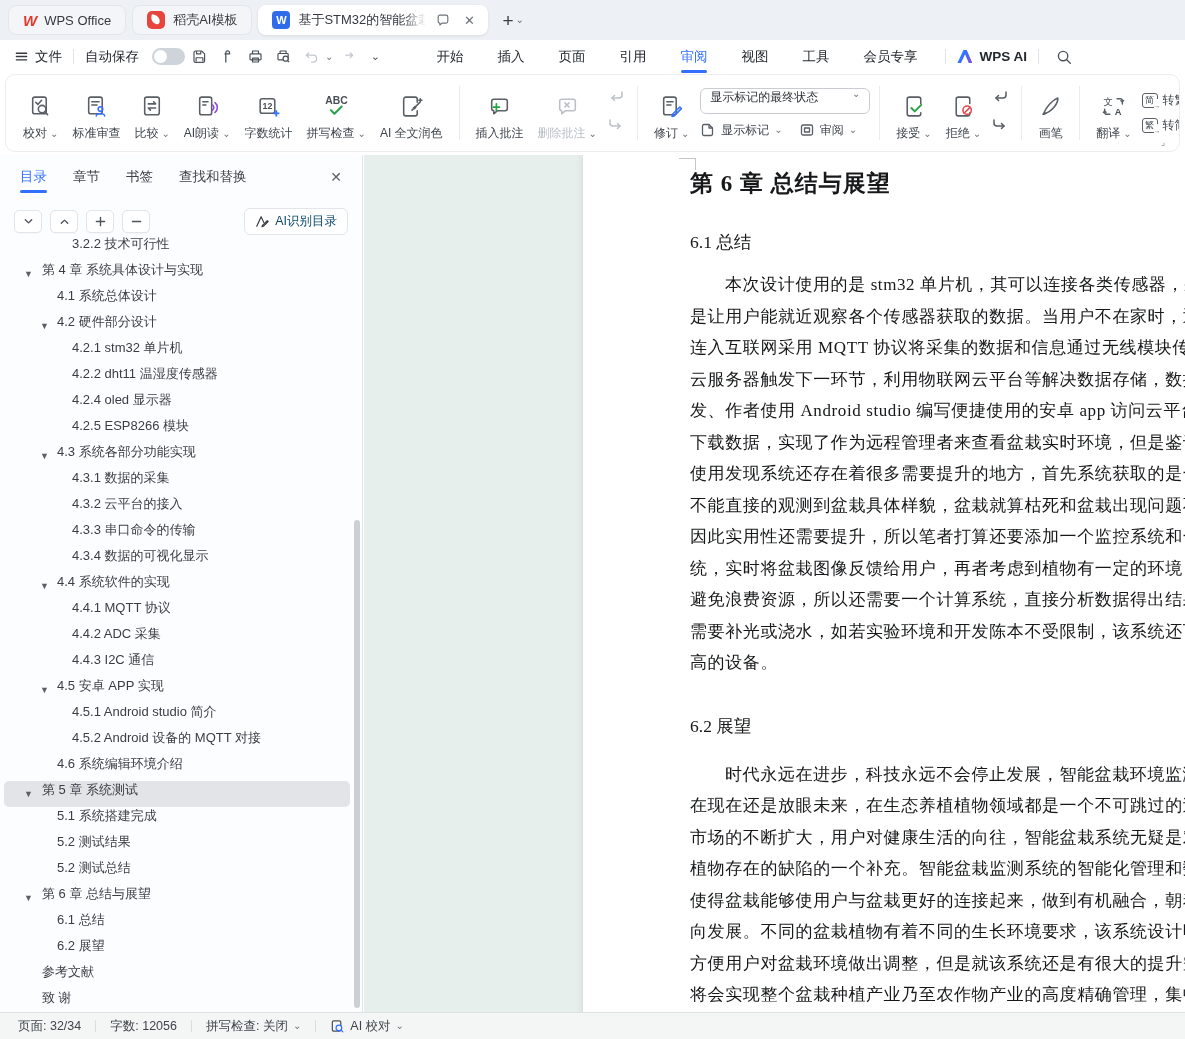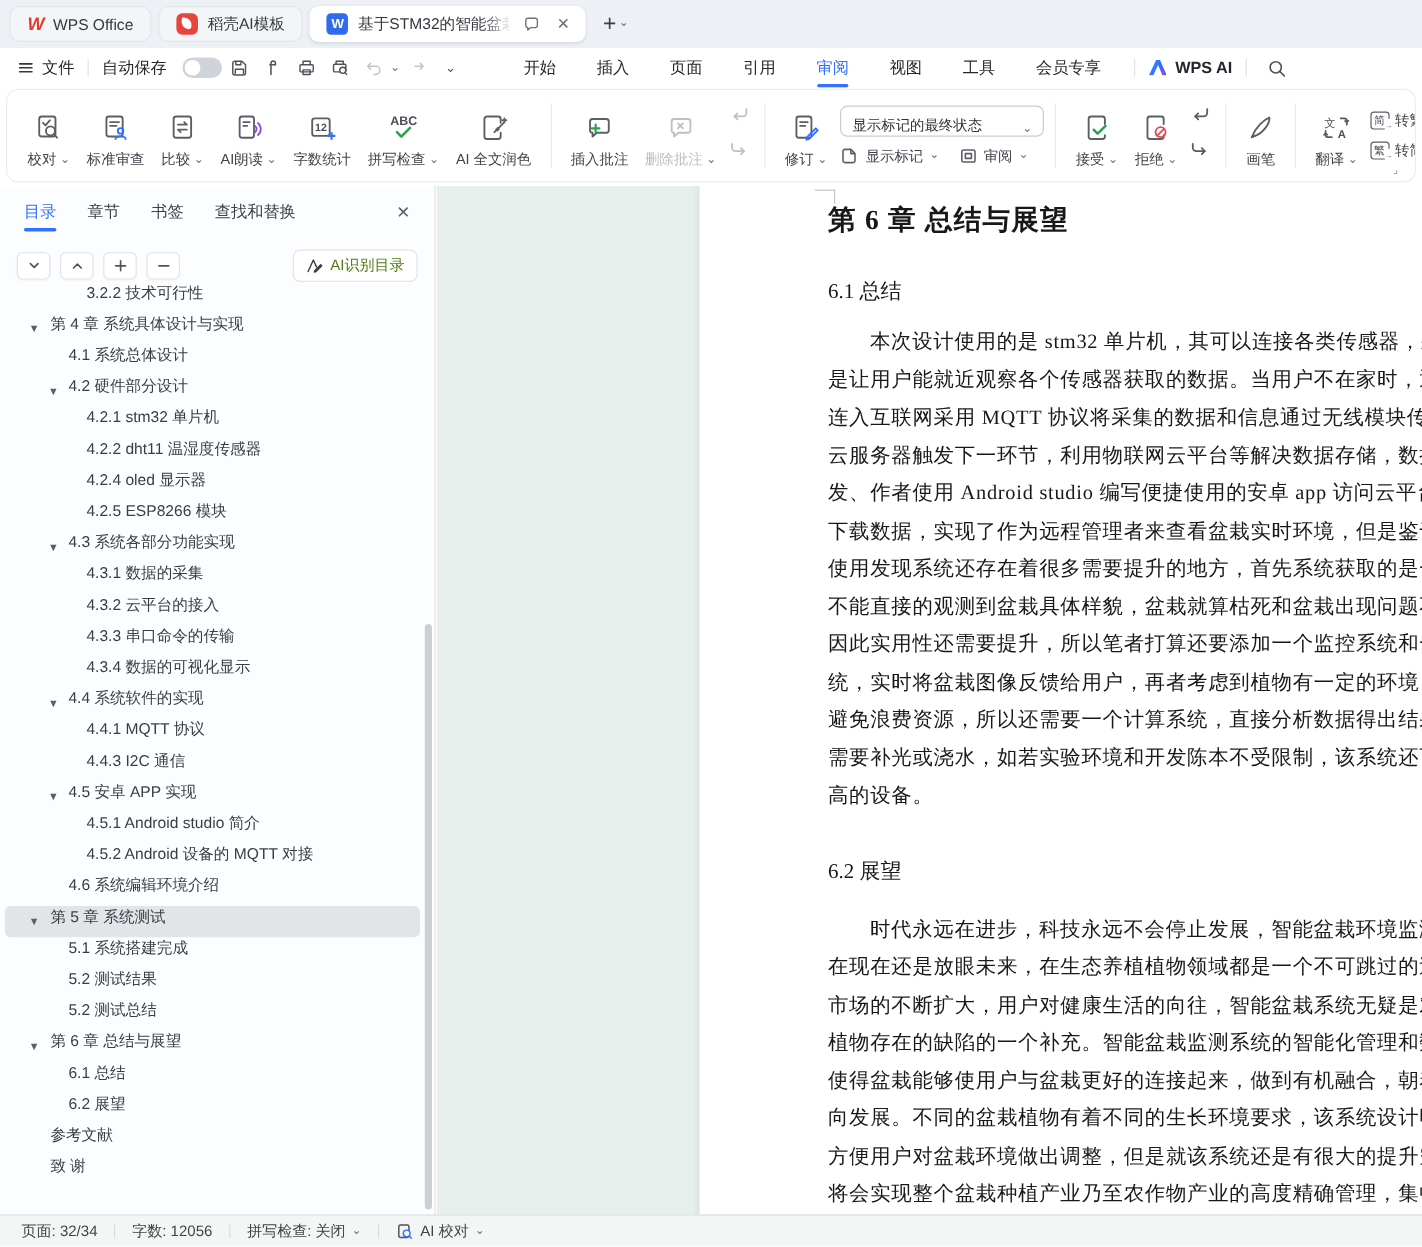--- a/index.html
+++ b/index.html
@@ -46,21 +46,21 @@
   .ribbon { position:absolute; inset:1px 5px 3px 5px; border:1px solid #ecedf0; border-radius:10px;
             display:flex; align-items:center; padding:0 10px; overflow:hidden; background:#fff; }
   .rdiv { width:1px; height:54px; background:#e9ebee; margin:0 9px; flex:0 0 auto; }
   .rbtn { display:flex; flex-direction:column; align-items:center; justify-content:flex-end; gap:6px;
           padding:0 7px; font-size:12px; color:#3f444b; height:58px; white-space:nowrap; flex:0 0 auto; }
   .rbtn .ic { height:28px; display:flex; align-items:flex-end; }
   .rbtn .lbl { display:flex; align-items:center; gap:3px; }
   .rbtn.disabled { color:#b9bec5; }
   .stack { display:flex; flex-direction:column; gap:8px; justify-content:center; height:58px; padding:0 3px; flex:0 0 auto; }
   .rev-col { display:flex; flex-direction:column; gap:8px; justify-content:center; height:62px; margin-left:4px; flex:0 0 auto; }
-  .rsel { width:170px; height:26px; border:1px solid #c9cdd2; border-radius:6px; display:flex; align-items:flex-end;
+  .rsel { width:170px; height:26px; border:1px solid #c9cdd2; border-radius:6px; display:flex; align-items:flex-start;
           padding:0 9px; font-size:12px; color:#2f3338; }
   .rsel .chev { margin-left:auto; }
   .small-row { display:flex; gap:16px; font-size:12px; color:#3f444b; align-items:center; }
   .sbtn { display:flex; align-items:center; gap:5px; }
   .zh-row { display:flex; align-items:center; gap:5px; font-size:12px; color:#3f444b; }
   .zh-ic { width:16px; height:15px; border:1.2px solid #5a5f66; border-radius:3px; font-size:9px; line-height:13px;
            text-align:center; color:#3f444b; position:relative; }
   .zh-ic::after { content:'→'; position:absolute; right:-4px; bottom:-5px; font-size:7px; color:#5a5f66; background:#fff; }
   .corner-expand { position:absolute; right:14px; bottom:4px; font-size:9px; color:#8a8f96; }
 
@@ -69,21 +69,21 @@
              border-right:1px solid #e2e5e8; display:flex; flex-direction:column; overflow:hidden; }
   .side-tabs { height:44px; display:flex; align-items:center; padding:0 20px; gap:26px; font-size:13.5px; color:#3e4248; flex:0 0 auto; }
   .side-tab { position:relative; height:44px; display:flex; align-items:center; }
   .side-tab.active { color:#3370ff; }
   .side-tab.active::after { content:''; position:absolute; left:0; bottom:6px; width:27px; height:3px; border-radius:2px; background:#3370ff; }
   .side-close { margin-left:auto; color:#5c6167; font-size:14px; }
   .side-toolbar { height:44px; display:flex; align-items:center; padding:0 14px; gap:8px; flex:0 0 auto; }
   .nav-btn { width:28px; height:23px; border:1px solid #e2e5e9; border-radius:5px; background:#fff;
              display:grid; place-items:center; color:#4e535a; font-size:12px; box-shadow:0 1px 1px rgba(0,0,0,.03); }
   .ai-toc-btn { margin-left:auto; height:27px; border:1px solid #e2e5e9; border-radius:6px; background:#fff;
-                display:flex; align-items:center; gap:6px; padding:0 10px; font-size:12.5px; color:#4d7c0f; }
+                display:flex; align-items:center; gap:6px; padding:0 10px; font-size:12.5px; color:#0c4a6e; }
   .toc { flex:1; overflow:hidden; margin-top:-8px; position:relative; }
   .toc-row { height:26px; display:flex; position:relative; font-size:13px; color:#3a3e44; }
   .toc-row .tri { position:absolute; font-size:9px; color:#5c6066; top:50%; transform:translateY(-50%); }
   .toc-row.lv0 { padding-left:42px; }  .toc-row.lv0 .tri { left:24px; }
   .toc-row.lv1 { padding-left:57px; }  .toc-row.lv1 .tri { left:40px; }
   .toc-row.lv2 { padding-left:72px; }
   .toc-row.selected::before { content:''; position:absolute; left:4px; right:12px; top:0; bottom:0;
                               background:#e2e4e8; border-radius:5px; }
   .toc-row > * { position:relative; }
   .side-scroll { position:absolute; right:2px; top:365px; width:6px; height:488px; background:#ccd0d5; border-radius:3px; }
@@ -594,20 +594,24 @@
         <div class="toc-row lv1">
           <span class="tri">▼</span>
           <span>4.4 系统软件的实现</span>
         </div>
         <div class="toc-row lv2">
 
           <span>4.4.1 MQTT 协议</span>
         </div>
         <div class="toc-row lv2">
 
+          <span>4.4.2 ADC 采集</span>
+        </div>
+        <div class="toc-row lv2">
+
           <span>4.4.3 I2C 通信</span>
         </div>
         <div class="toc-row lv1">
           <span class="tri">▼</span>
           <span>4.5 安卓 APP 实现</span>
         </div>
         <div class="toc-row lv2">
 
           <span>4.5.1 Android studio 简介</span>
         </div>

